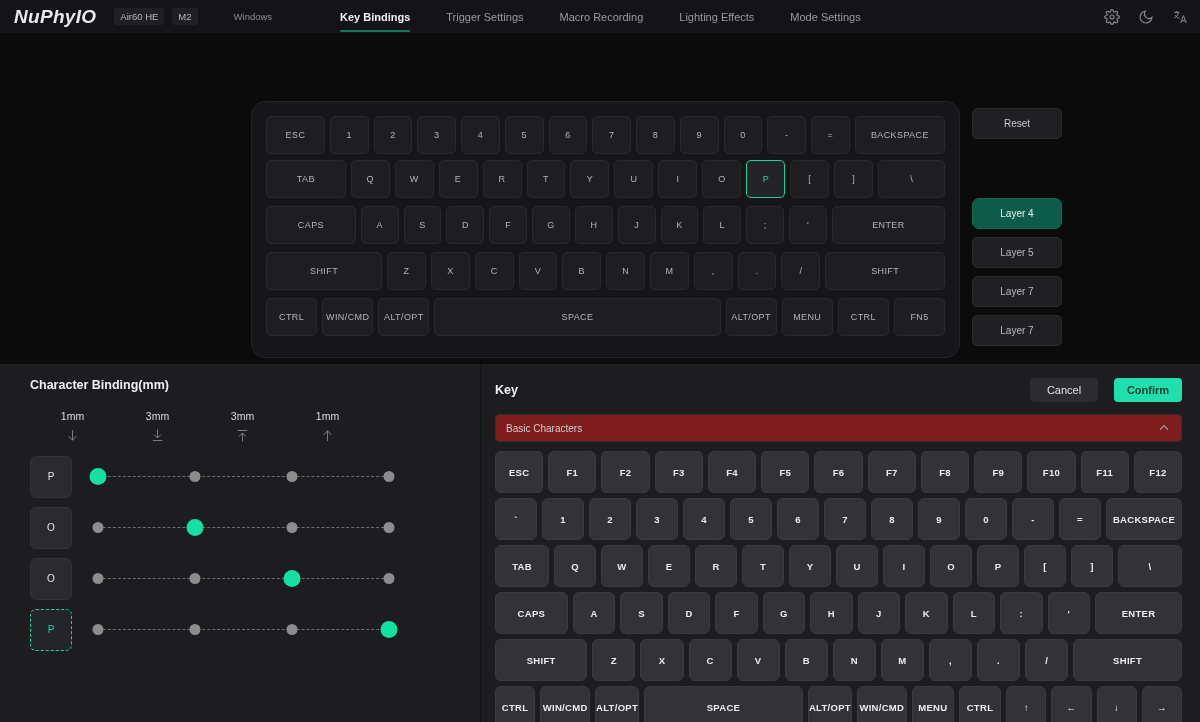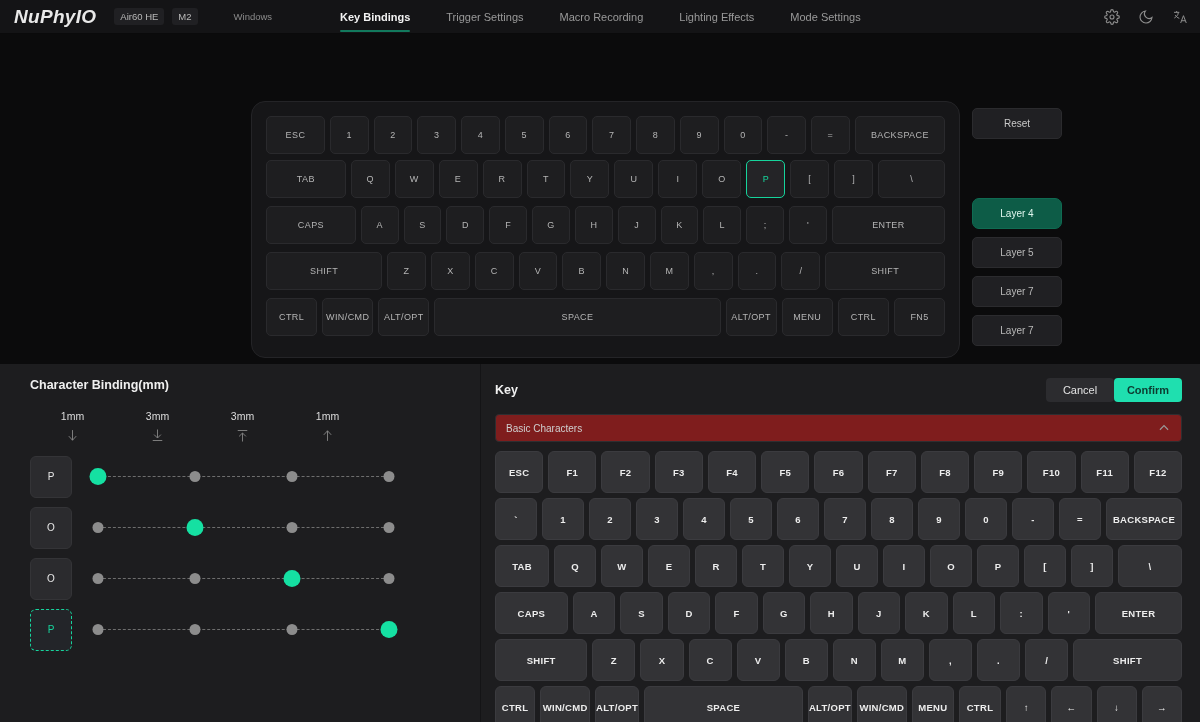--- a/index.html
+++ b/index.html
@@ -100,21 +100,21 @@
     border-top: 1.5px dashed #6e6e6e;
   }
   .dot {
     position: absolute; top: 15px; width: 11px; height: 11px; border-radius: 50%;
     background: #8c8c8c; transform: translateX(-50%); cursor: pointer;
   }
   .dot.on { width: 17px; height: 17px; top: 12px; background: #15e0a2; }
 
   
   #right-head { display: flex; align-items: center; }
-  #right-btns { margin-left: auto; display: flex; gap: 0; padding-right: 8px; }
+  #right-btns { margin-left: auto; display: flex; gap: 16px; padding-right: 8px; }
   .btn {
     border-radius: 4px; font-size: 11px; padding: 6px 0; width: 68px;
     text-align: center; cursor: pointer; border: none;
   }
   .btn-cancel { background: #2c2c2f; color: #e2e2e2; }
   .btn-confirm { background: #1fdfaf; color: #0d3b30; font-weight: bold; }
 
   #accordion {
     margin-top: 12px; margin-right: 8px; background: #7f1d1d; border: 1px solid #2e2e31;
     border-radius: 4px; height: 28px; display: flex; align-items: center;

